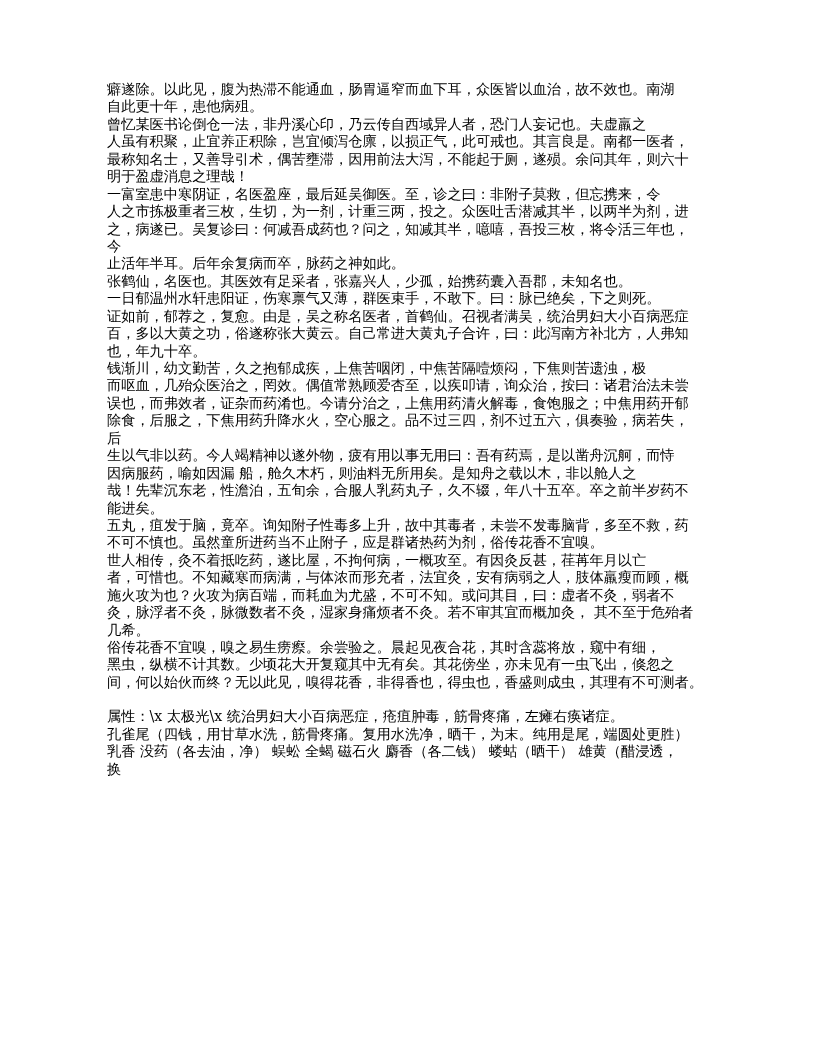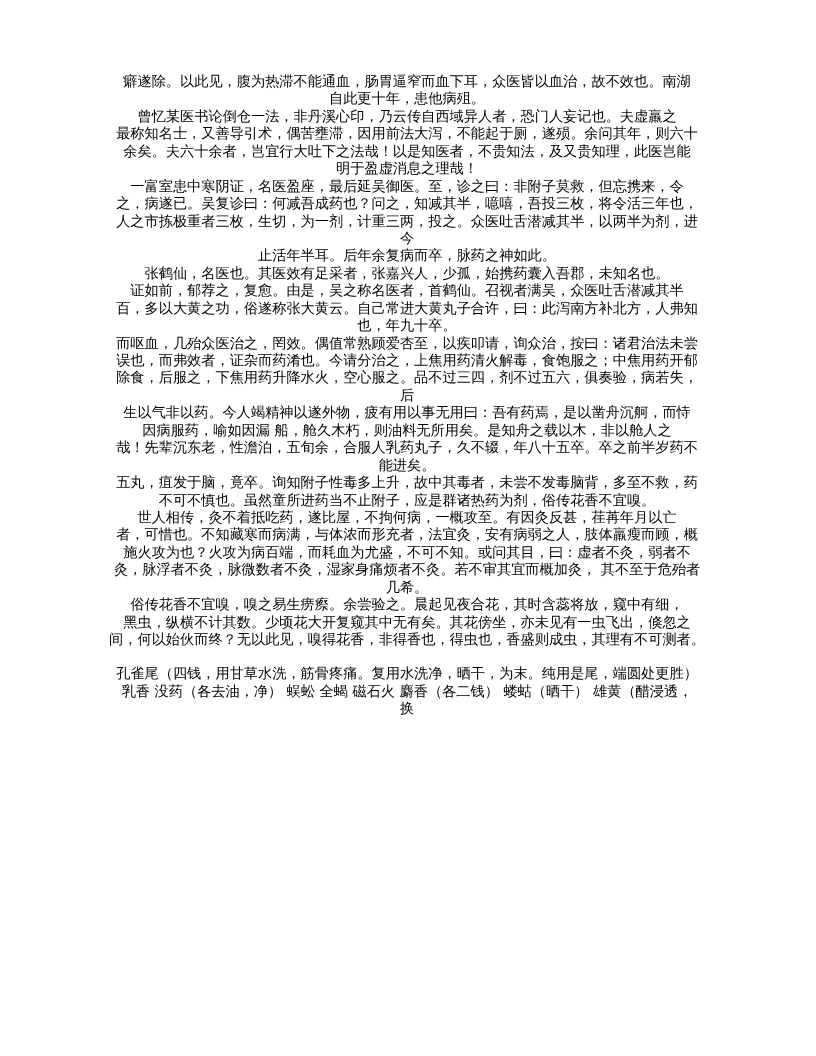--- a/index.html
+++ b/index.html
@@ -11,55 +11,56 @@
     width: 816px;
     height: 1056px;
     position: relative;
     overflow: hidden;
     font-family: "DejaVu Serif", "Liberation Serif", serif;
     color: #000000;
   }
   .page {
     position: absolute;
     left: 107px;
-    top: 73px;
+    top: 81px;
     width: 600px;
-    text-align: center;
   }
   .line {
     font-size: 14.2px;
     line-height: 17.45px;
     height: 17.45px;
     white-space: nowrap;
     letter-spacing: 0px;
   }
   .block-gap {
     height: 17px;
   }
 </style>
 </head>
 <body>
 
 <div class="page">
   <div id="main-text">
       <div class="line">癖遂除。以此见，腹为热滞不能通血，肠胃逼窄而血下耳，众医皆以血治，故不效也。南湖</div>
       <div class="line">自此更十年，患他病殂。</div>
       <div class="line">曾忆某医书论倒仓一法，非丹溪心印，乃云传自西域异人者，恐门人妄记也。夫虚羸之</div>
+      <div class="line">人虽有积聚，止宜养正积除，岂宜倾泻仓廪，以损正气，此可戒也。其言良是。南都一医者，</div>
       <div class="line">最称知名士，又善导引术，偶苦壅滞，因用前法大泻，不能起于厕，遂殒。余问其年，则六十</div>
-      <div class="line">余矣。夫六十余者，岂宜行大吐下之法哉！以是知医者，不贵知法，及又贵知理，此医岂能</div>
       <div class="line">明于盈虚消息之理哉！</div>
       <div class="line">一富室患中寒阴证，名医盈座，最后延吴御医。至，诊之曰：非附子莫救，但忘携来，令</div>
+      <div class="line">人之市拣极重者三枚，生切，为一剂，计重三两，投之。众医吐舌潜减其半，以两半为剂，进</div>
       <div class="line">之，病遂已。吴复诊曰：何减吾成药也？问之，知减其半，噫嘻，吾投三枚，将令活三年也，</div>
-      <div class="line">人之市拣极重者三枚，生切，为一剂，计重三两，投之。众医吐舌潜减其半，以两半为剂，进</div>
       <div class="line">今</div>
       <div class="line">止活年半耳。后年余复病而卒，脉药之神如此。</div>
       <div class="line">张鹤仙，名医也。其医效有足采者，张嘉兴人，少孤，始携药囊入吾郡，未知名也。</div>
-      <div class="line">证如前，郁荐之，复愈。由是，吴之称名医者，首鹤仙。召视者满吴，众医吐舌潜减其半</div>
+      <div class="line">一日郁温州水轩患阳证，伤寒禀气又薄，群医束手，不敢下。曰：脉已绝矣，下之则死。</div>
+      <div class="line">证如前，郁荐之，复愈。由是，吴之称名医者，首鹤仙。召视者满吴，统治男妇大小百病恶症</div>
       <div class="line">百，多以大黄之功，俗遂称张大黄云。自己常进大黄丸子合许，曰：此泻南方补北方，人弗知</div>
       <div class="line">也，年九十卒。</div>
+      <div class="line">钱渐川，幼文勤苦，久之抱郁成疾，上焦苦咽闭，中焦苦隔噎烦闷，下焦则苦遗浊，极</div>
       <div class="line">而呕血，几殆众医治之，罔效。偶值常熟顾爱杏至，以疾叩请，询众治，按曰：诸君治法未尝</div>
       <div class="line">误也，而弗效者，证杂而药淆也。今请分治之，上焦用药清火解毒，食饱服之；中焦用药开郁</div>
       <div class="line">除食，后服之，下焦用药升降水火，空心服之。品不过三四，剂不过五六，俱奏验，病若失，</div>
       <div class="line">后</div>
       <div class="line">生以气非以药。今人竭精神以遂外物，疲有用以事无用曰：吾有药焉，是以凿舟沉舸，而恃</div>
       <div class="line">因病服药，喻如因漏 船，舱久木朽，则油料无所用矣。是知舟之载以木，非以舱人之</div>
       <div class="line">哉！先辈沉东老，性澹泊，五旬余，合服人乳药丸子，久不辍，年八十五卒。卒之前半岁药不</div>
       <div class="line">能进矣。</div>
       <div class="line">五丸，疽发于脑，竟卒。询知附子性毒多上升，故中其毒者，未尝不发毒脑背，多至不救，药</div>
       <div class="line">不可不慎也。虽然童所进药当不止附子，应是群诸热药为剂，俗传花香不宜嗅。</div>
@@ -67,19 +68,20 @@
       <div class="line">者，可惜也。不知藏寒而病满，与体浓而形充者，法宜灸，安有病弱之人，肢体羸瘦而顾，概</div>
       <div class="line">施火攻为也？火攻为病百端，而耗血为尤盛，不可不知。或问其目，曰：虚者不灸，弱者不</div>
       <div class="line">灸，脉浮者不灸，脉微数者不灸，湿家身痛烦者不灸。若不审其宜而概加灸， 其不至于危殆者</div>
       <div class="line">几希。</div>
       <div class="line">俗传花香不宜嗅，嗅之易生痨瘵。余尝验之。晨起见夜合花，其时含蕊将放，窥中有细，</div>
       <div class="line">黑虫，纵横不计其数。少顷花大开复窥其中无有矣。其花傍坐，亦未见有一虫飞出，倏忽之</div>
       <div class="line">间，何以始伙而终？无以此见，嗅得花香，非得香也，得虫也，香盛则成虫，其理有不可测者。</div>
     </div>
   <div class="block-gap"></div>
   <div>
+    <div class="line">属性：\x 太极光\x 统治男妇大小百病恶症，疮疽肿毒，筋骨疼痛，左瘫右痪诸症。</div>
     <div id="recipe-lines">
         <div class="line">孔雀尾（四钱，用甘草水洗，筋骨疼痛。复用水洗净，晒干，为末。纯用是尾，端圆处更胜）</div>
         <div class="line">乳香 没药（各去油，净） 蜈蚣 全蝎 磁石火 麝香（各二钱） 蝼蛄（晒干） 雄黄（醋浸透，</div>
         <div class="line">换</div>
       </div>
   </div>
 </div>
 
 </body></html>

